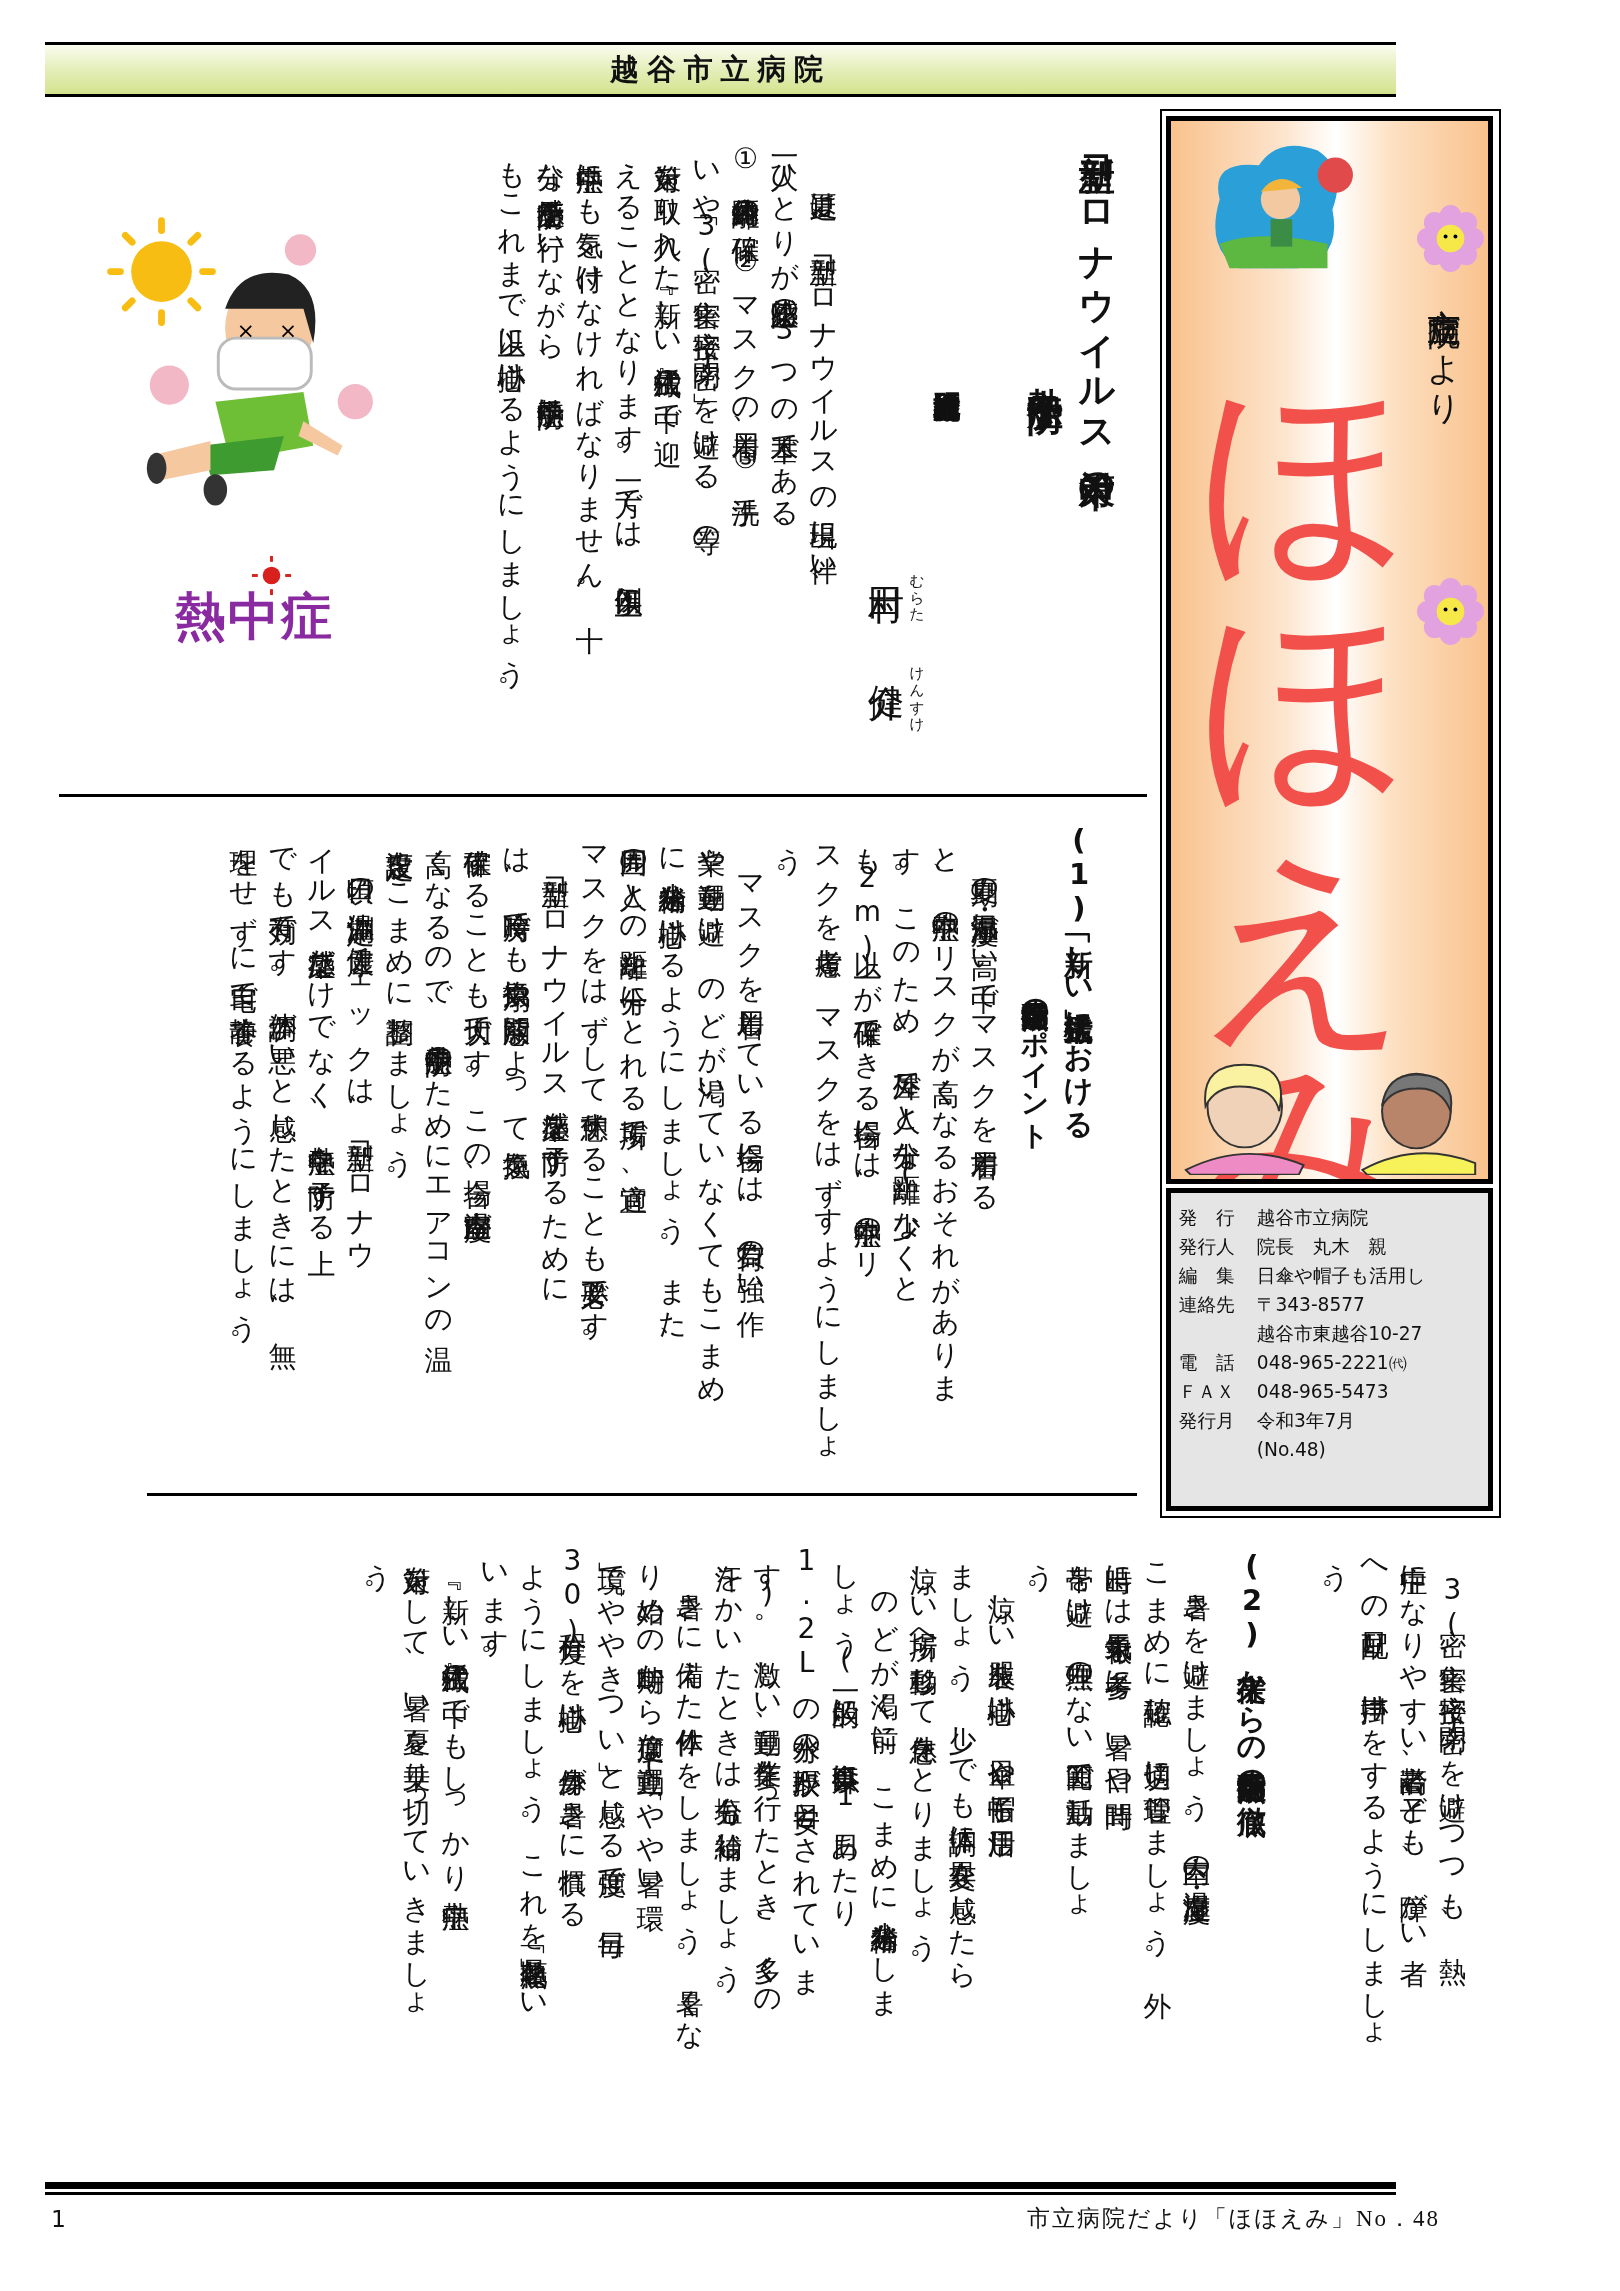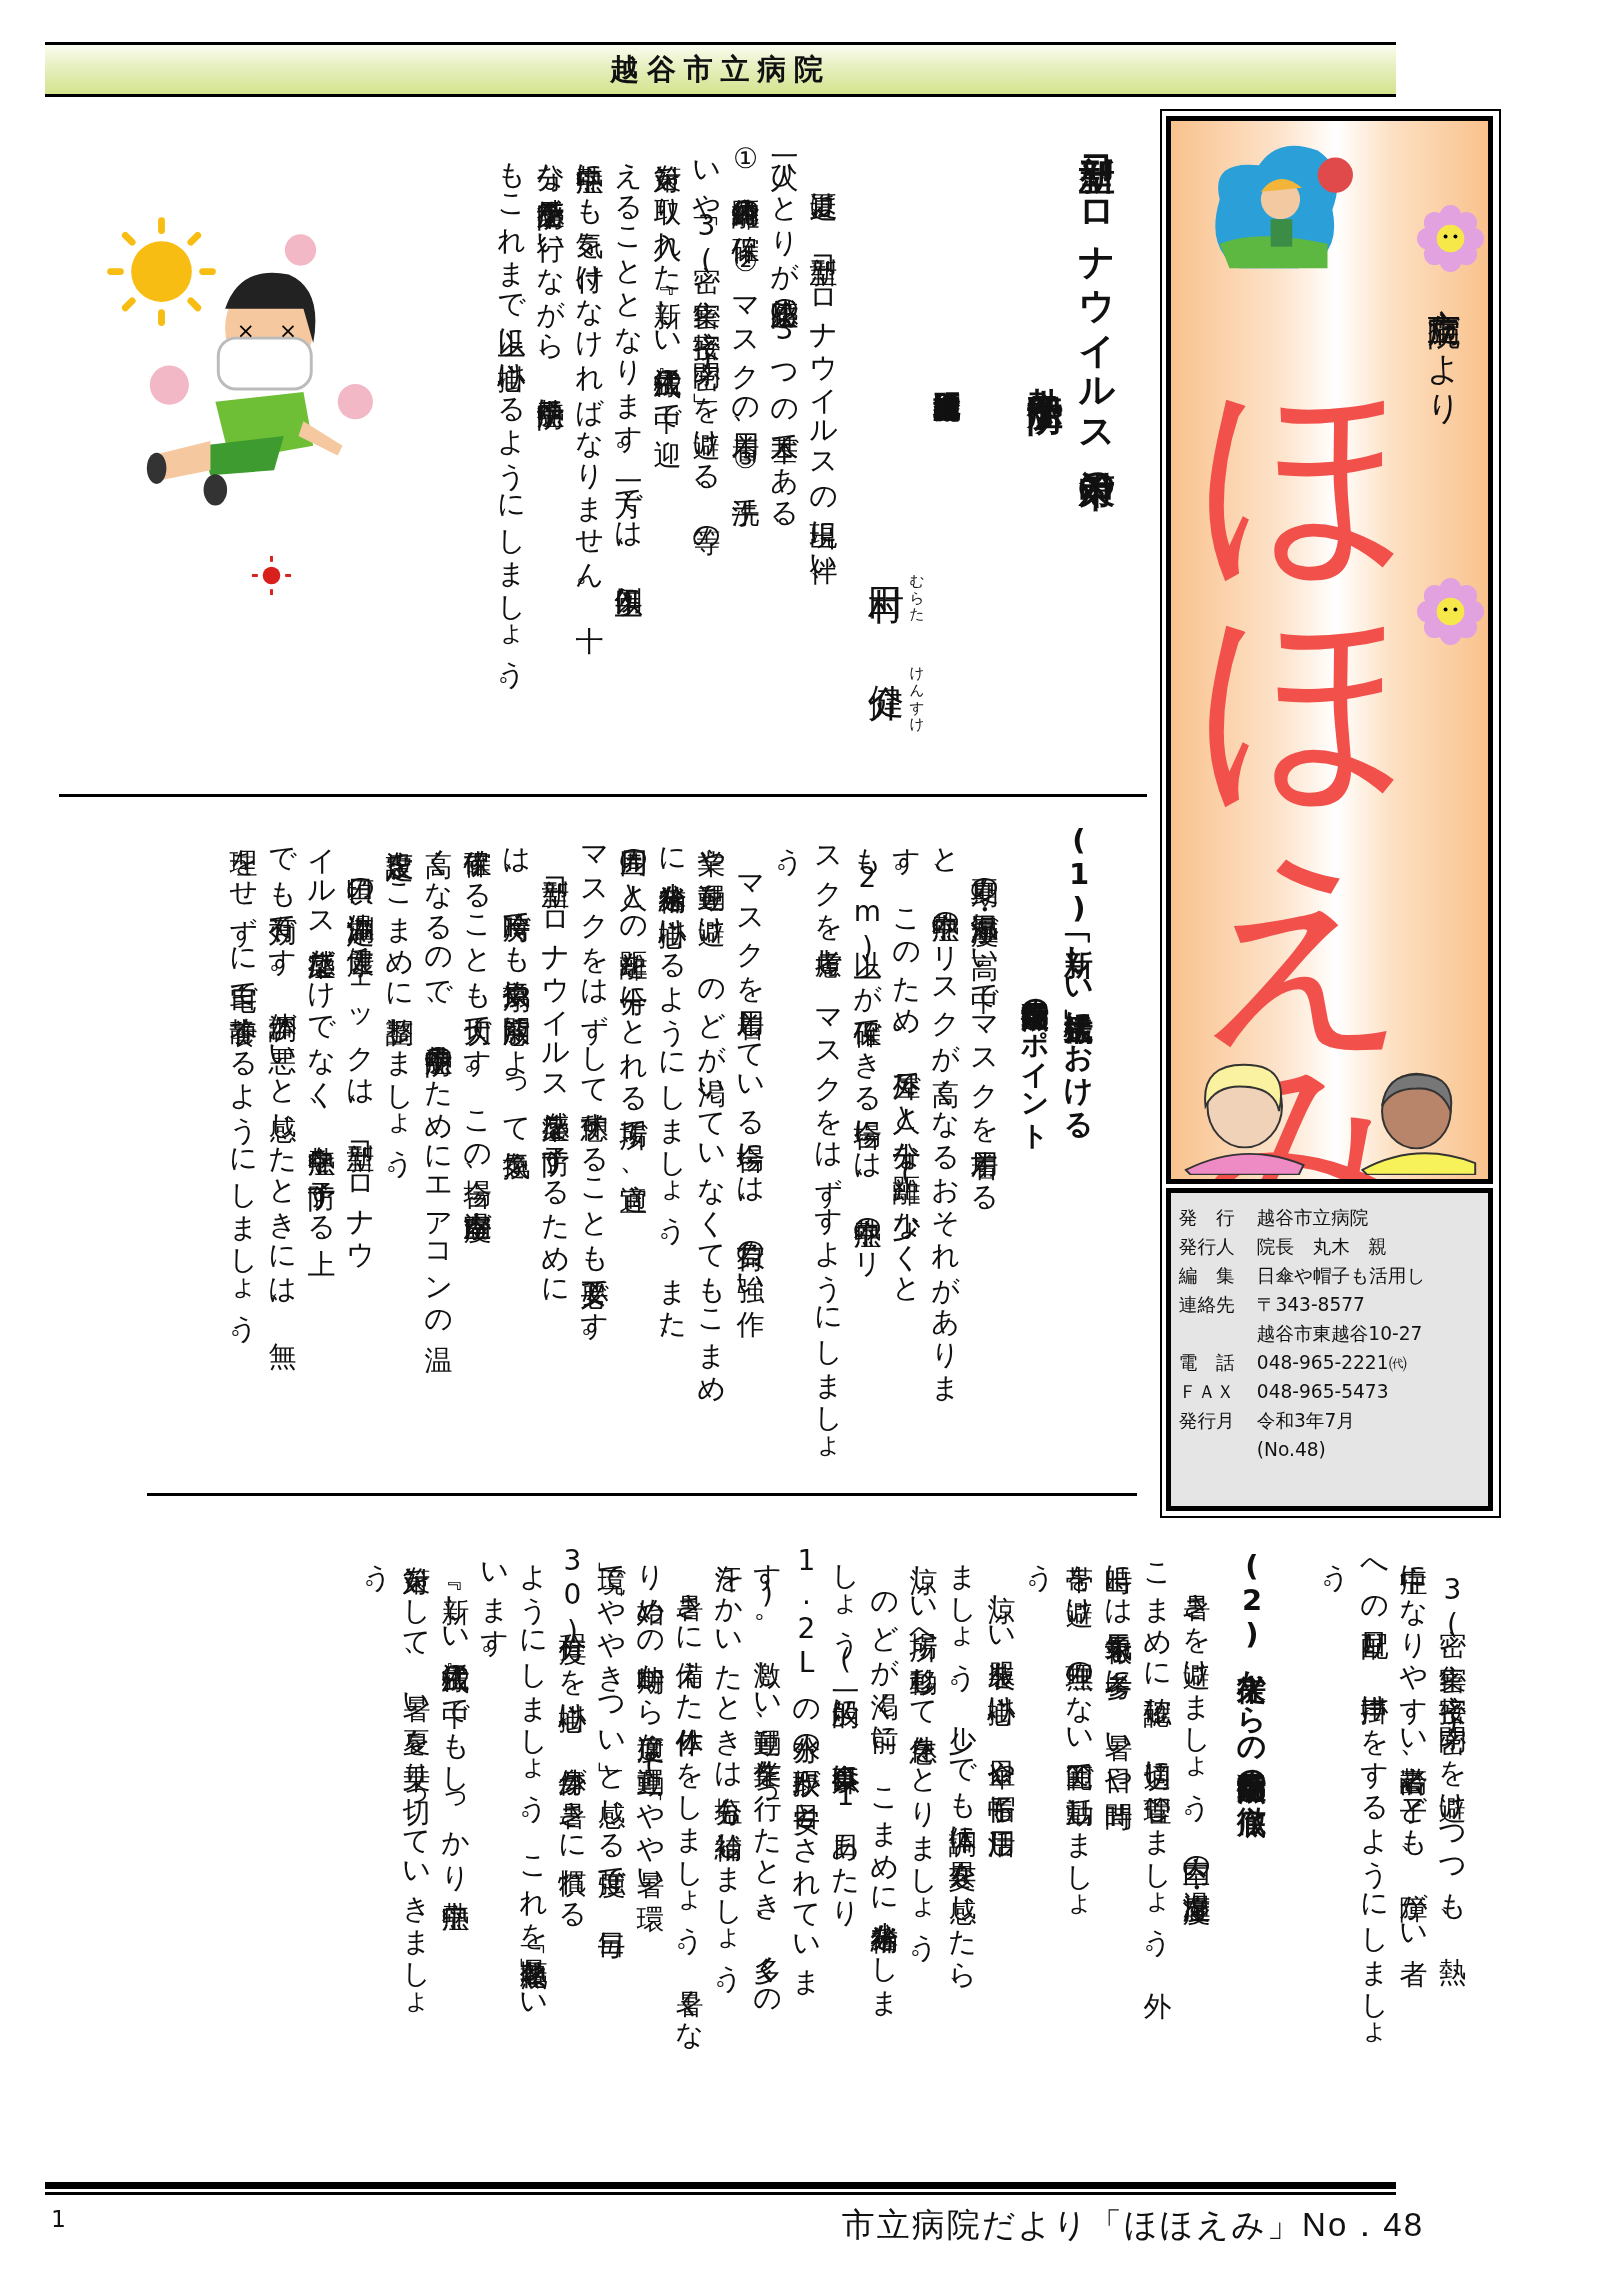--- a/index.html
+++ b/index.html
@@ -61,21 +61,21 @@
   .ruby { font-family: "DejaVu Sans", sans-serif; font-size: 14.7px; }
   .sec-head { font-family: "DejaVu Sans", sans-serif; font-weight: bold; font-size: 29px; }
   .sec-sub { font-family: "DejaVu Sans", sans-serif; font-weight: bold; font-size: 27.4px; }
 
   .divider { position: absolute; background: #000; }
 
   .footer-lines { position: absolute; left: 45px; top: 2182px; width: 1351px; }
   .footer-lines .thick { height: 6.9px; background: #000; }
   .footer-lines .thin { height: 2.9px; background: #000; margin-top: 2.9px; }
   .page-num { position: absolute; left: 51px; top: 2205px; font-family: "DejaVu Sans", sans-serif; font-size: 23.5px; }
-  .footer-title { position: absolute; right: 196px; top: 2203px; font-family: Liberation Sans, sans-serif; font-size: 33px; letter-spacing: 2px; }
+  .footer-title { position: absolute; right: 180px; top: 2203px; font-family: Liberation Serif, serif; font-size: 23px; letter-spacing: 2px; }
 
   .illus { position: absolute; left: 93px; top: 191px; width: 323px; height: 490px; }
 </style>
 </head>
 <body>
 
 <div class="header-bar">
   <span>越谷市立病院</span>
 </div>
 
@@ -100,20 +100,21 @@
     <rect x="128" y="150" width="95" height="52" rx="18" fill="#fff" stroke="#bbb" stroke-width="3"></rect>
     <text x="147" y="150" font-size="22" font-family="DejaVu Sans, sans-serif">×</text>
     <text x="190" y="150" font-size="22" font-family="DejaVu Sans, sans-serif">×</text>
     <path d="M125 215 L215 205 L225 260 L140 275 Z" fill="#6fbf36"></path>
     <path d="M110 260 L195 250 L185 285 L120 290 Z" fill="#3d9b2f"></path>
     <path d="M60 270 L120 255 L120 285 L70 295 Z" fill="#f5c8a0"></path>
     <ellipse cx="65" cy="283" rx="10" ry="16" fill="#333"></ellipse>
     <ellipse cx="125" cy="305" rx="12" ry="16" fill="#333"></ellipse>
     <path d="M215 235 L255 260 L250 270 L210 250 Z" fill="#f5c8a0"></path>
   </svg>
+  <div style="position:absolute;left:0;top:392px;width:323px;text-align:center;font-family:'DejaVu Sans',sans-serif;font-weight:bold;font-size:51px;color:#8a2aa0;letter-spacing:2px;">熱中症</div>
   <svg style="position:absolute;left:157px;top:363px" width="43" height="43" viewBox="0 0 44 44">
     <circle cx="22" cy="22" r="9" fill="#d8201c"></circle>
     <g stroke="#d8201c" stroke-width="3">
         <line x1="22" y1="2" x2="22" y2="8"></line>
         <line x1="22" y1="36" x2="22" y2="42"></line>
         <line x1="2" y1="22" x2="8" y2="22"></line>
         <line x1="36" y1="22" x2="42" y2="22"></line>
       </g>
   </svg>
 </div>

